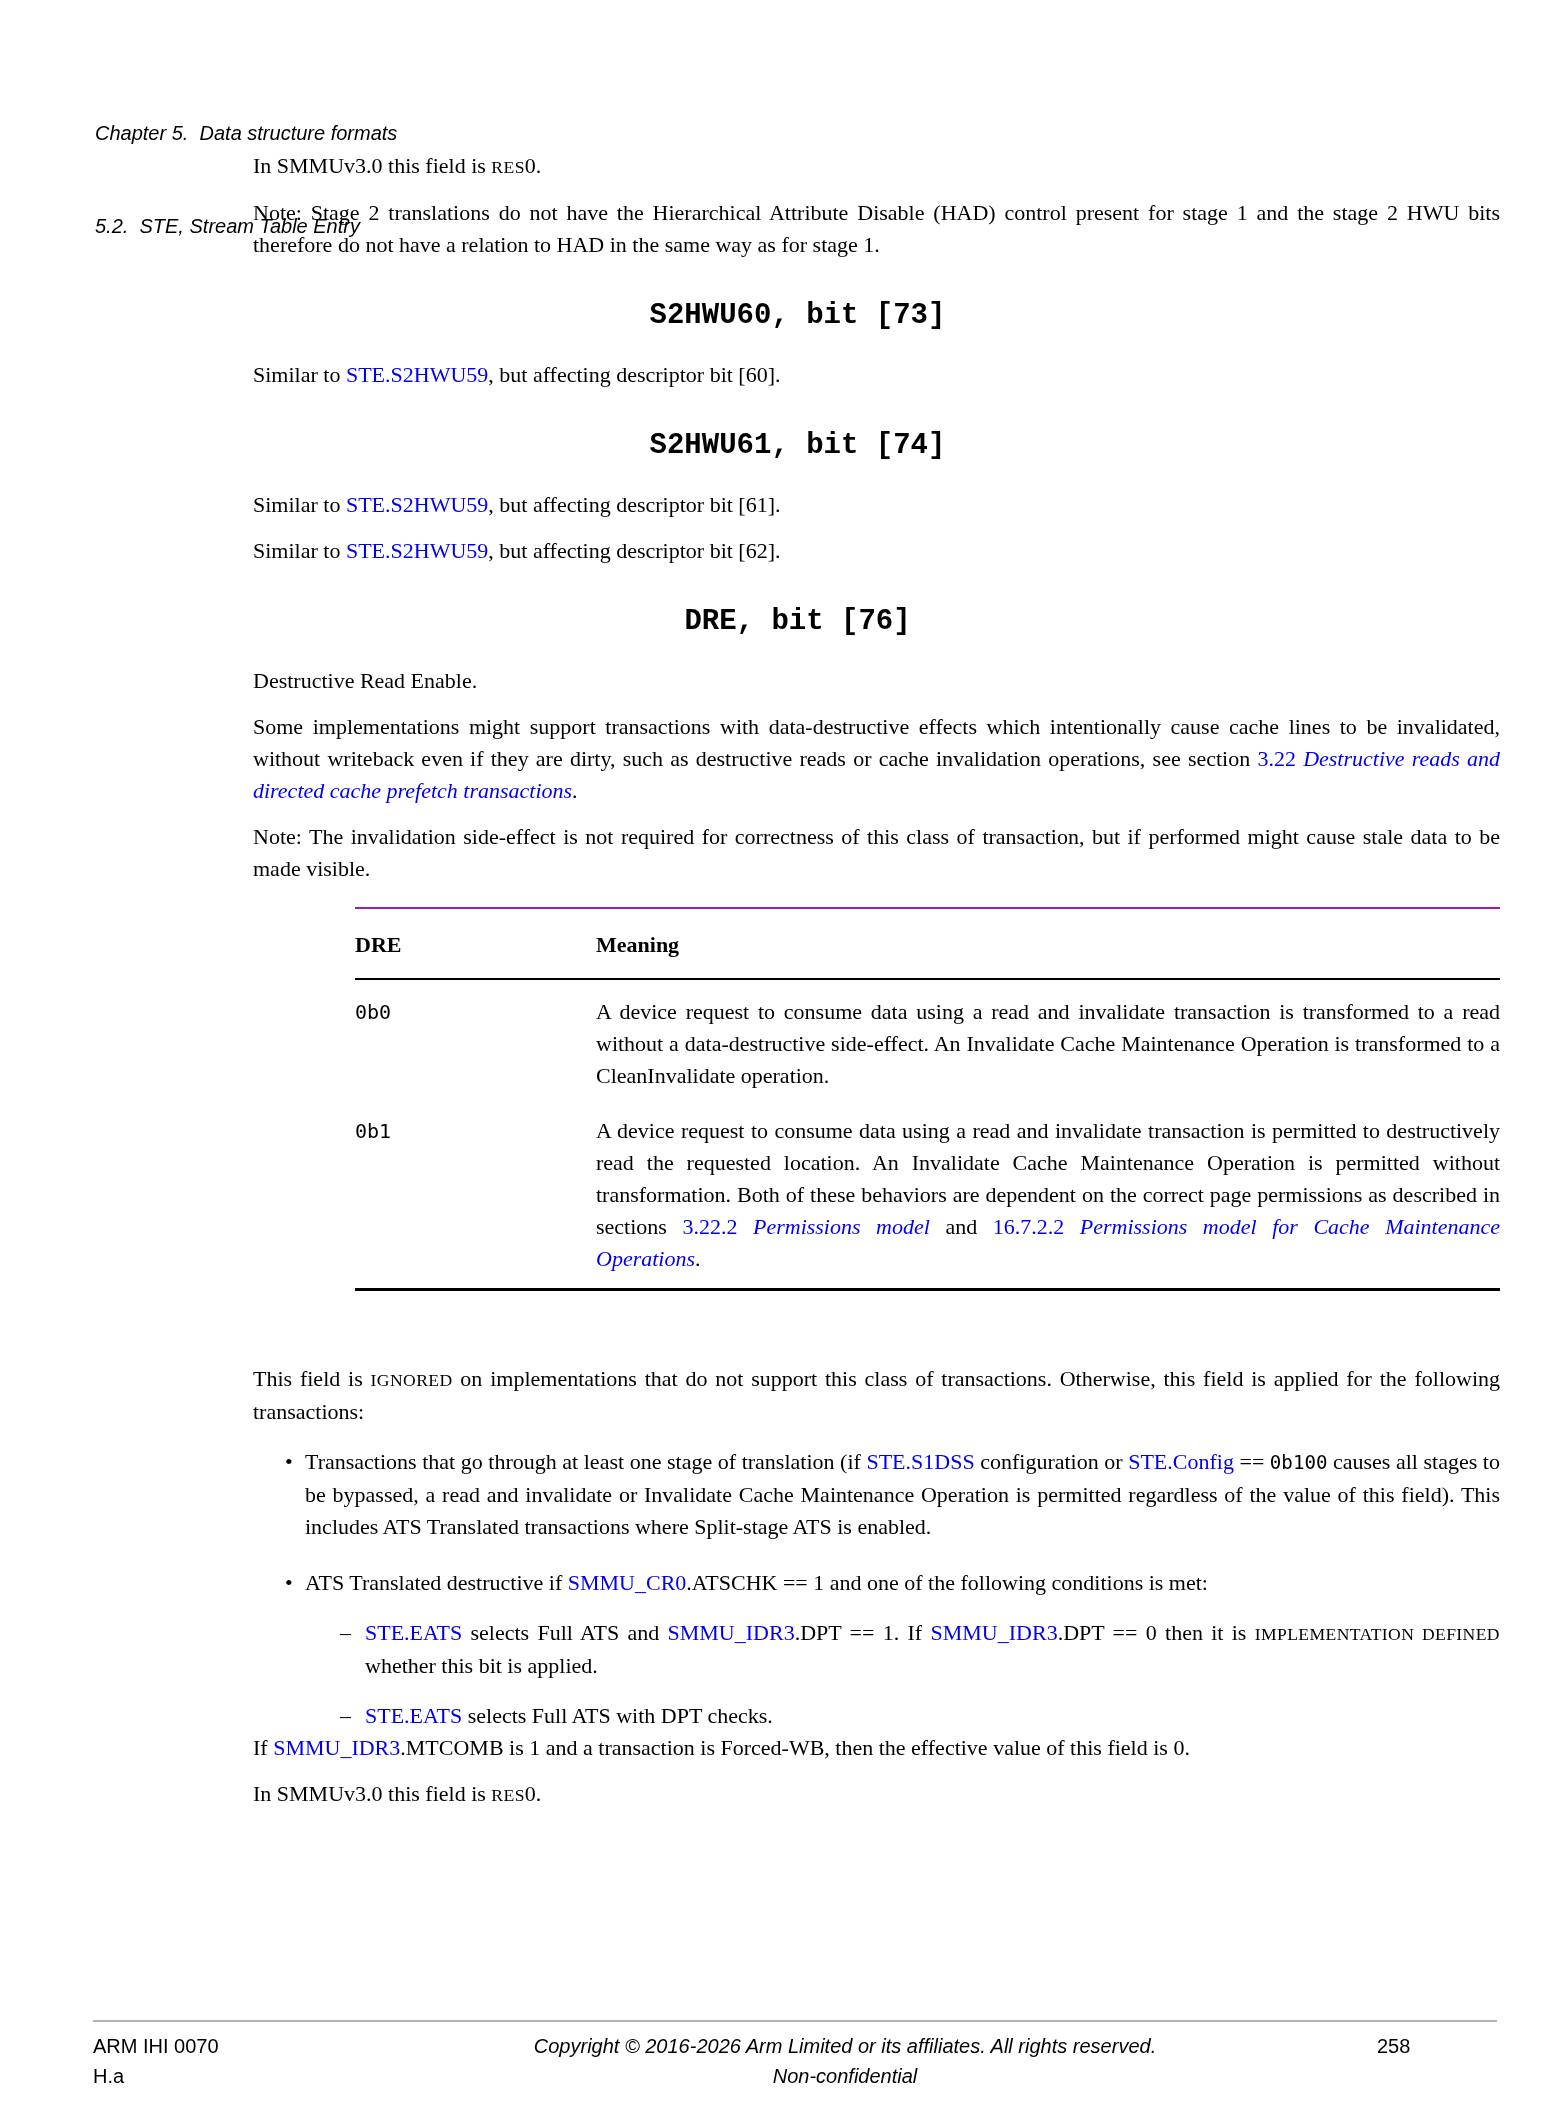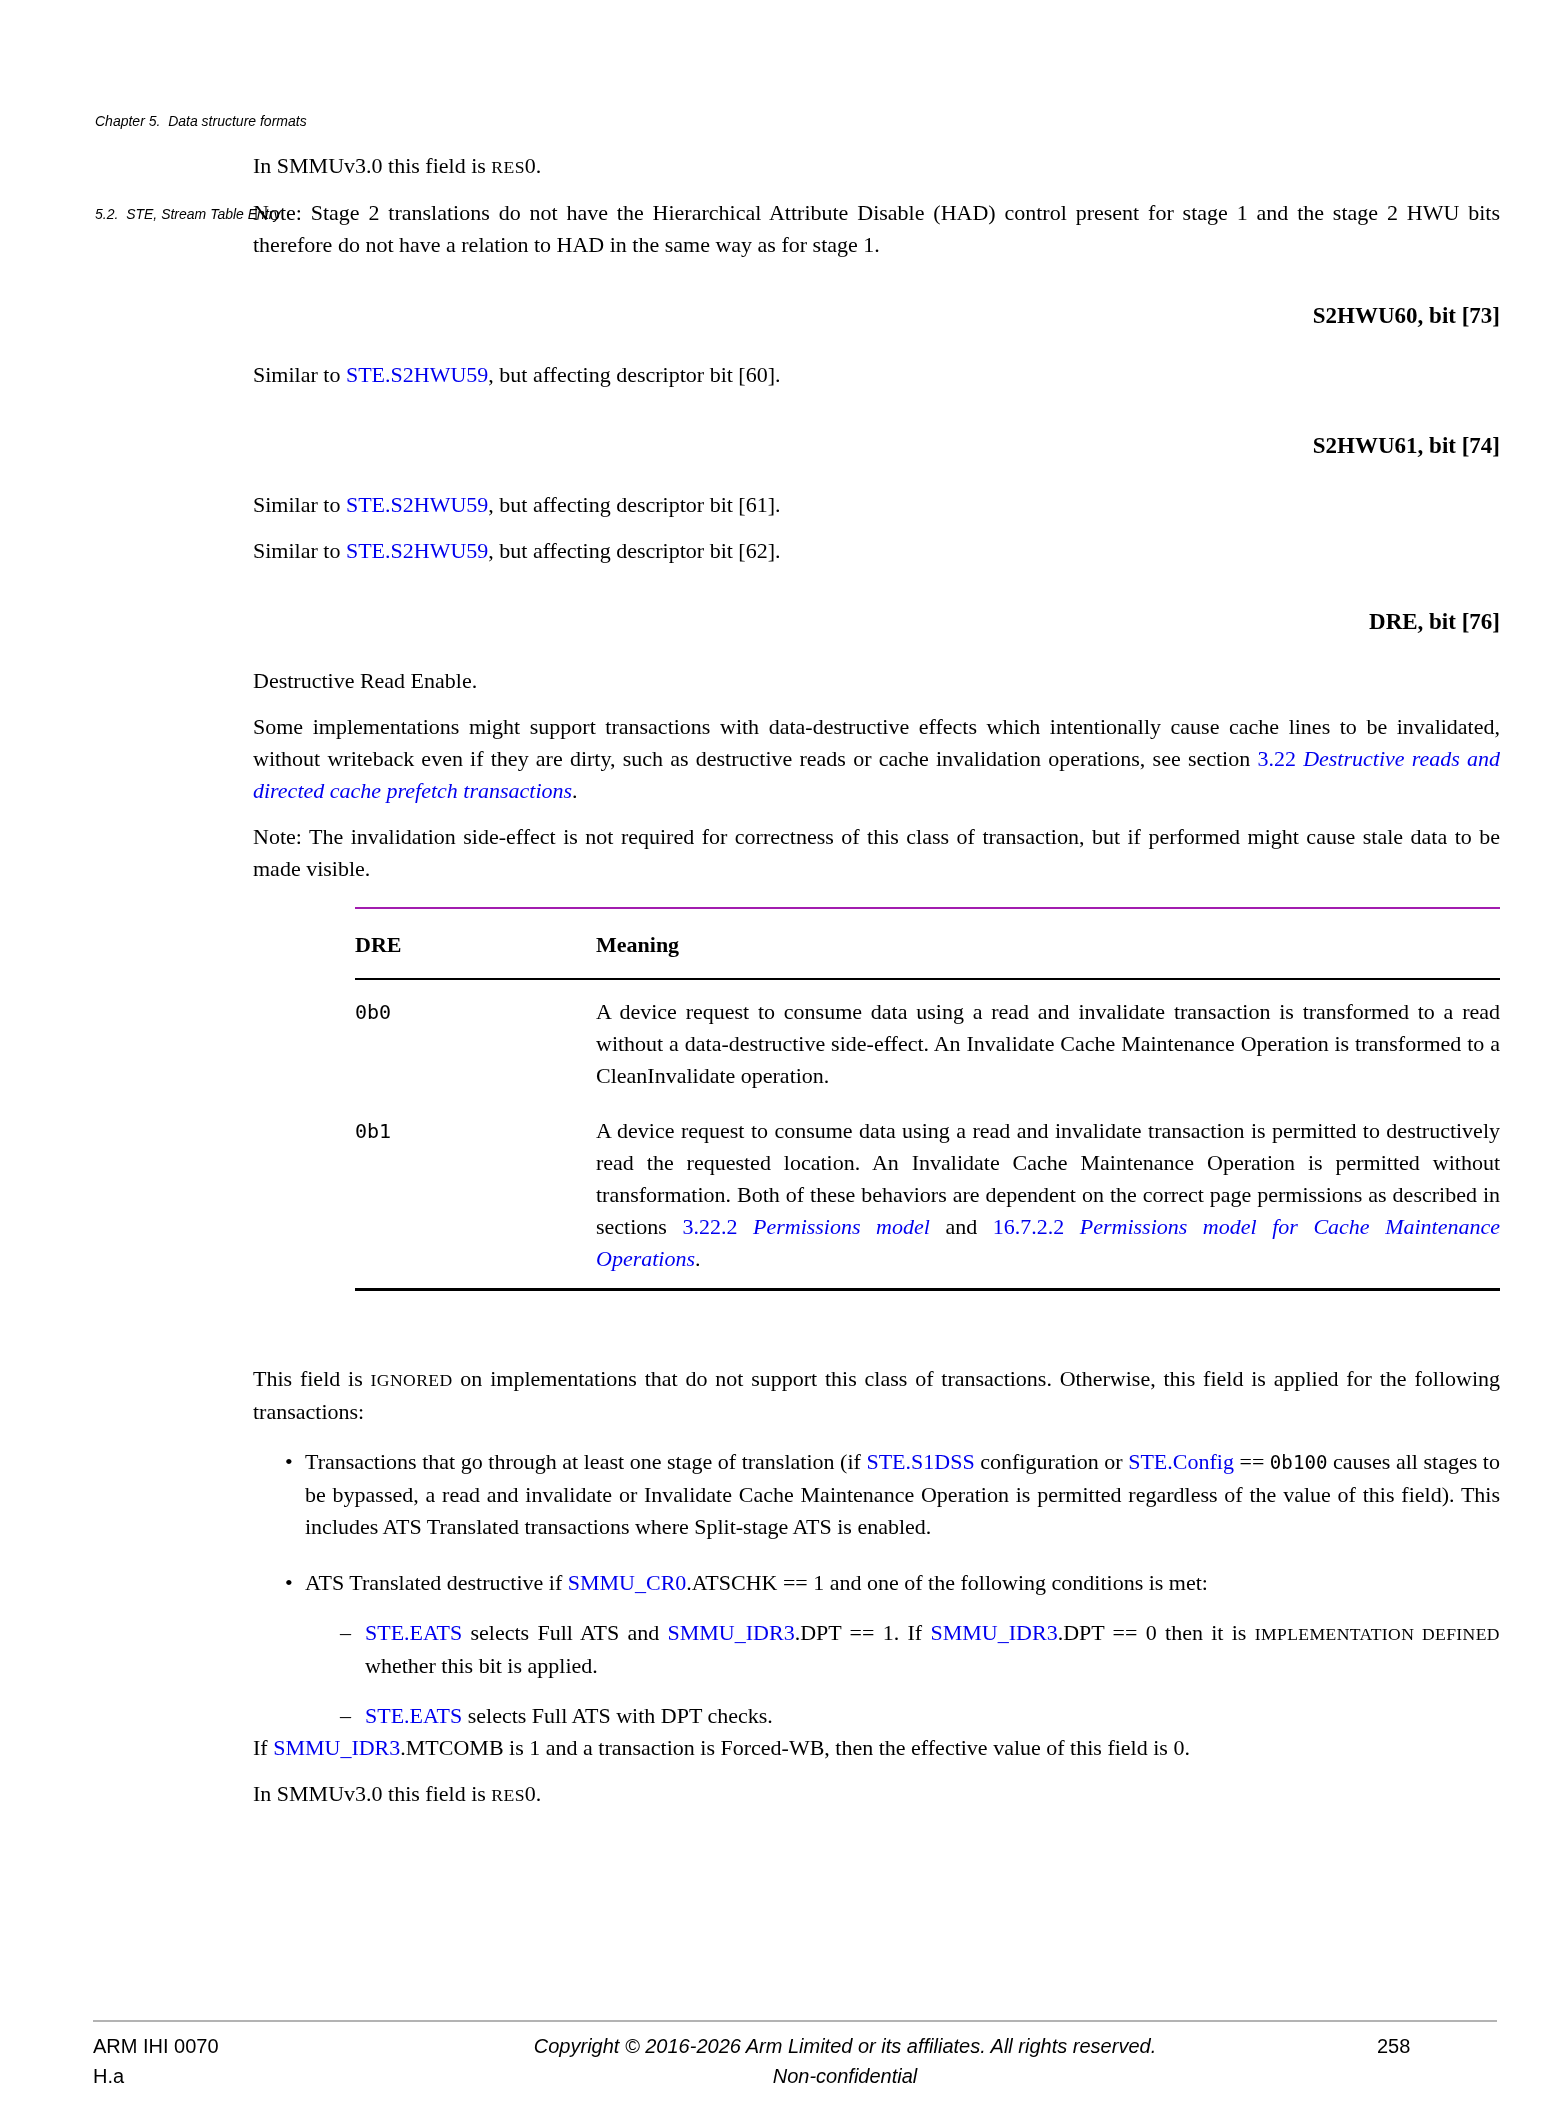--- a/index.html
+++ b/index.html
@@ -2,34 +2,34 @@
 <html><head>
 <meta charset="utf-8">
 <style>
   html,body{margin:0;padding:0;}
   body{
     width:1543px;height:2117px;position:relative;background:#ffffff;color:#000;
     font-family:"Liberation Serif", serif;overflow:hidden;
   }
   
   .runhead{
-    position:absolute;left:95px;top:44px;
+    position:absolute;left:95px;top:56px;
     font-family:"Liberation Sans", sans-serif;font-style:italic;
-    font-size:14px;line-height:31px;color:#000;white-space:pre-wrap;
+    font-size:20px;line-height:31px;color:#000;white-space:pre-wrap;
   }
   
   .content{
     position:absolute;left:253px;right:43px;top:150px;
     font-size:22px;line-height:32px;
   }
   .para{text-align:justify;margin:0;}
   .para + .para{margin-top:14px;}
   h2.sechead{
-    font-family:Liberation Serif, serif;font-weight:700;
-    font-size:23px;line-height:34px;margin:38px 0 26px -158px;text-align:right;
+    font-family:Liberation Mono, monospace;font-weight:700;
+    font-size:29px;line-height:34px;margin:38px 0 26px -158px;text-align:center;
   }
   
   .seg-plain{}
   .seg-link{color:#0000EE;}
   .seg-linki{color:#0000EE;font-style:italic;}
   .seg-mono{font-family:"DejaVu Sans Mono", monospace;font-size:0.87em;}
   .seg-sc{font-size:0.80em;letter-spacing:0.4px;}
   
   table.meaning{
     border-collapse:collapse;margin:22px 0 0 102px;width:1145px;

